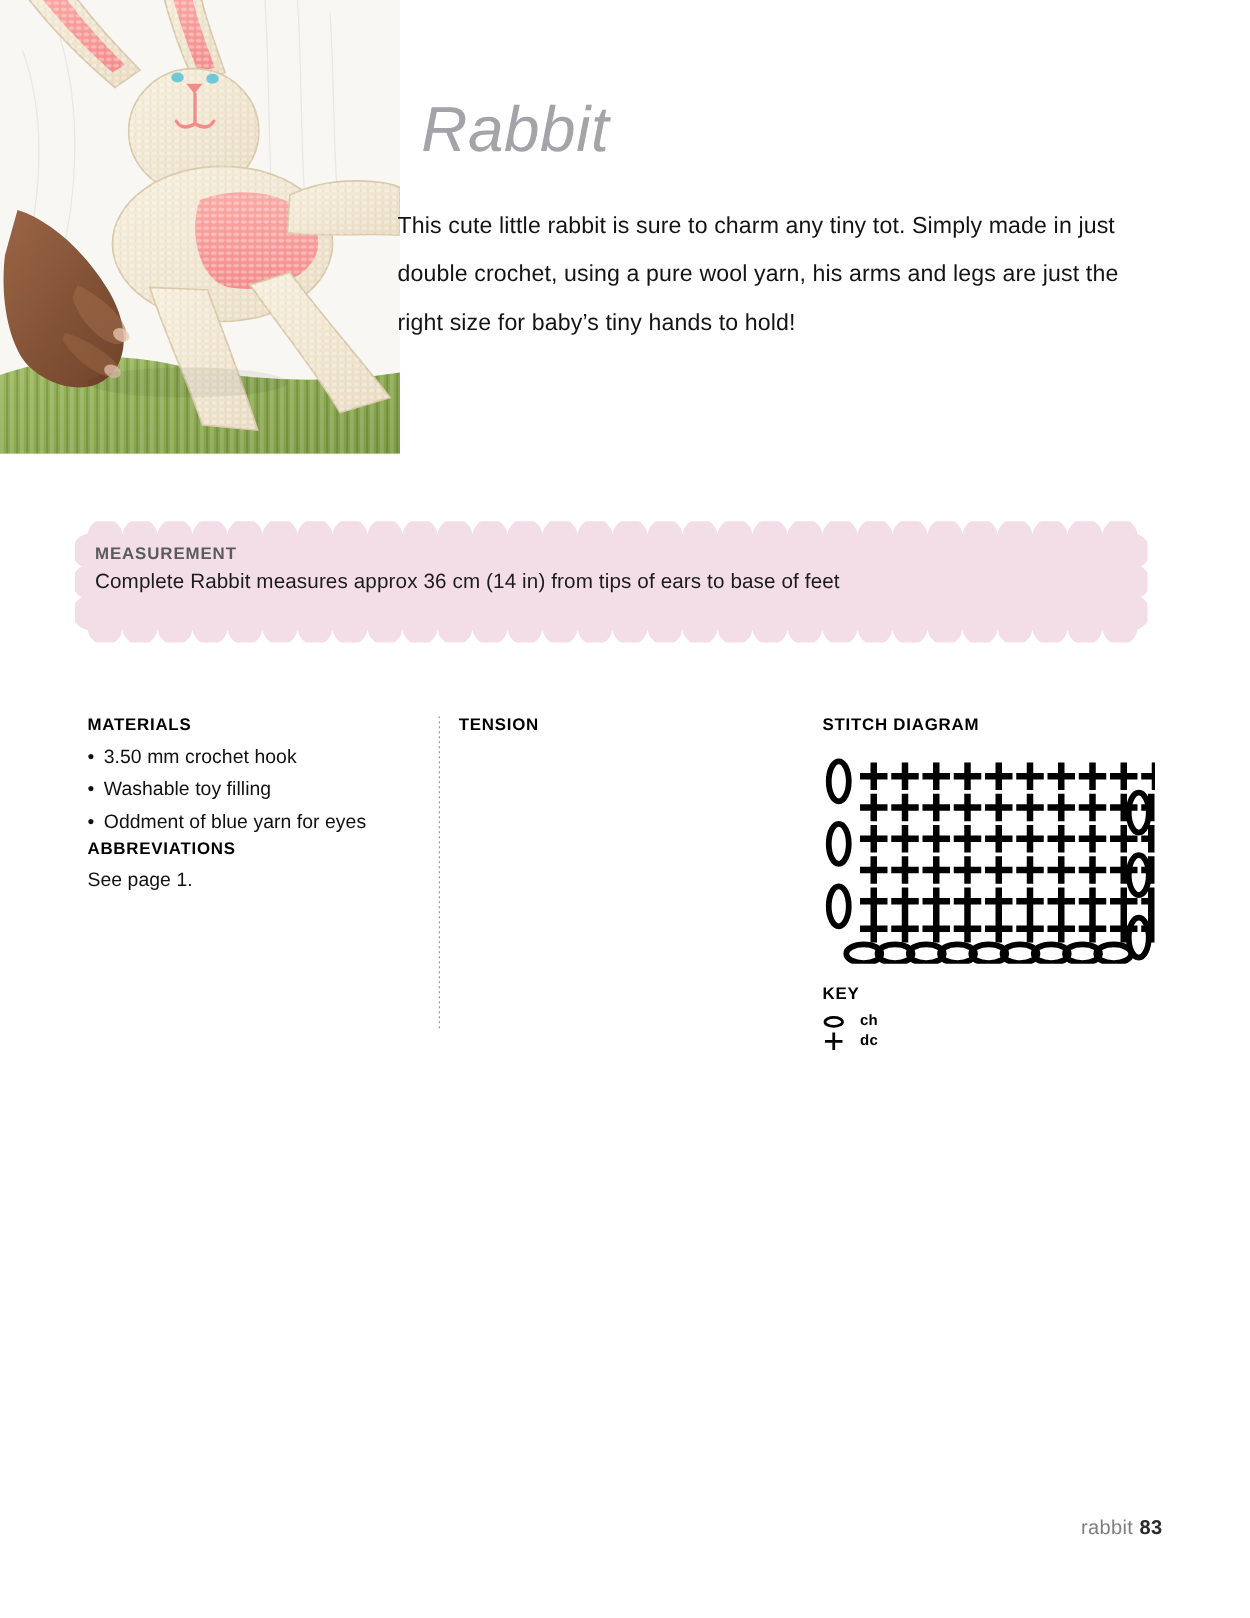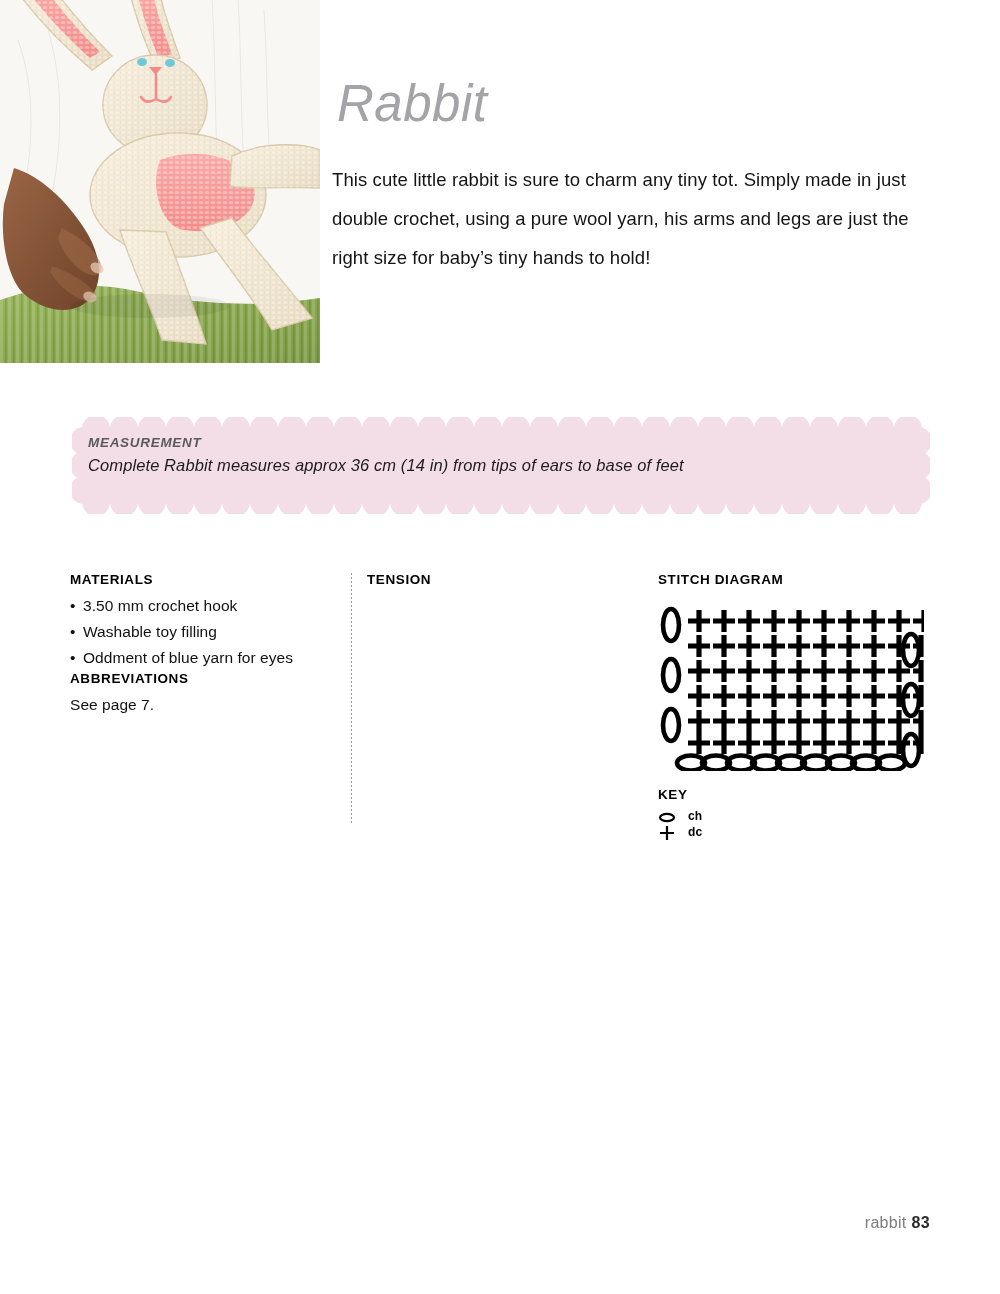--- a/index.html
+++ b/index.html
@@ -35,37 +35,36 @@
     top: 78px;
     font-size: 51px;
     font-style: italic;
     font-weight: 400;
     color: #a3a3a8;
     letter-spacing: 0.5px;
     line-height: 1;
   }
   .intro {
     position: absolute;
-    left: 332px;
+    left: 318px;
     top: 160px;
     width: 600px;
     font-size: 18.5px;
     line-height: 39px;
     color: #141414;
     letter-spacing: 0.1px;
   }
 
   
   .meas-wrap {
     position: absolute;
-    left: 72px;
+    left: 60px;
     top: 417px;
     width: 858px;
     height: 97px;
-    font-style: italic;
   }
   .meas-wrap svg {
     position: absolute;
     left: 0;
     top: 0;
   }
   .meas-text {
     position: absolute;
     left: 16px;
     top: 18px;
@@ -374,21 +373,21 @@
 <div class="cols">
 
   <div class="col col-materials">
     <h3 class="sec">MATERIALS</h3>
     <ul class="bullets">
       <li>3.50 mm crochet hook</li>
       <li>Washable toy filling</li>
       <li>Oddment of blue yarn for eyes</li>
     </ul>
     <h3 class="sec sec-sub">ABBREVIATIONS</h3>
-    <p class="body abbrev-text">See page 7.</p>
+    <p class="body abbrev-text">See page 1.</p>
   </div>
 
   <div class="col col-tension">
     <h3 class="sec">TENSION</h3>
   </div>
 
   <div class="col col-stitch">
     <h3 class="sec">STITCH DIAGRAM</h3>
 
     <div class="diagram">

